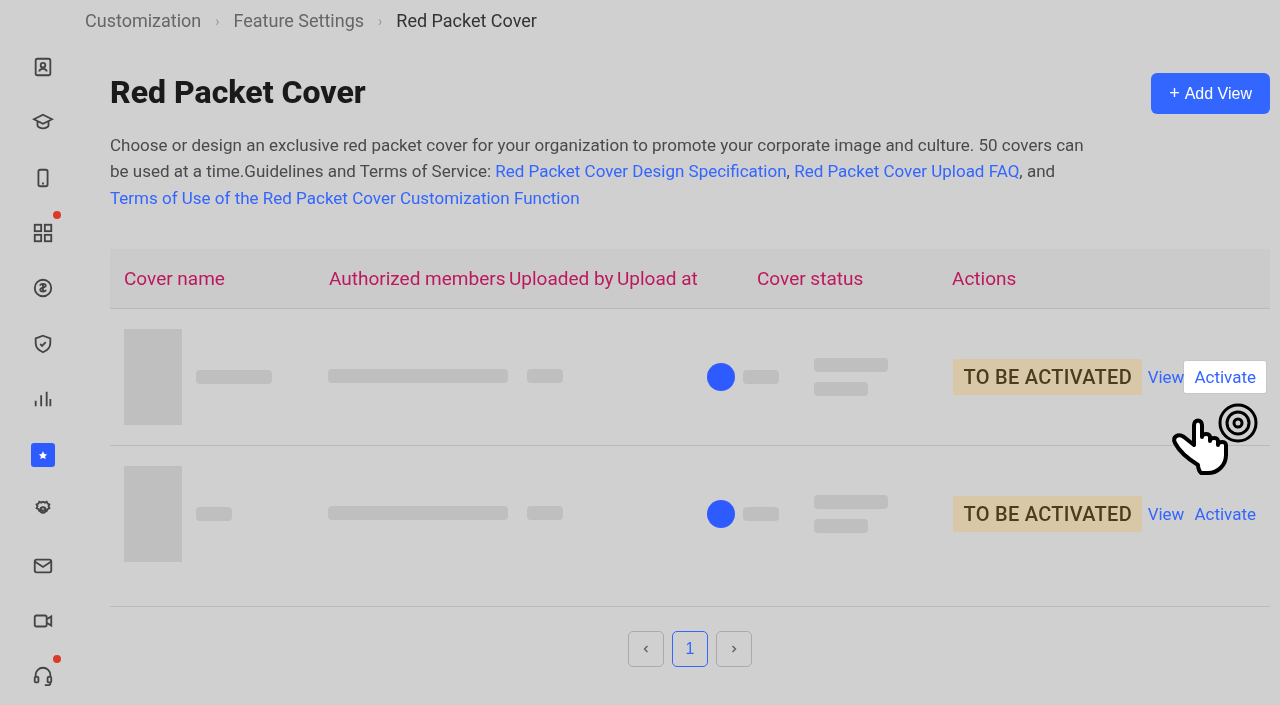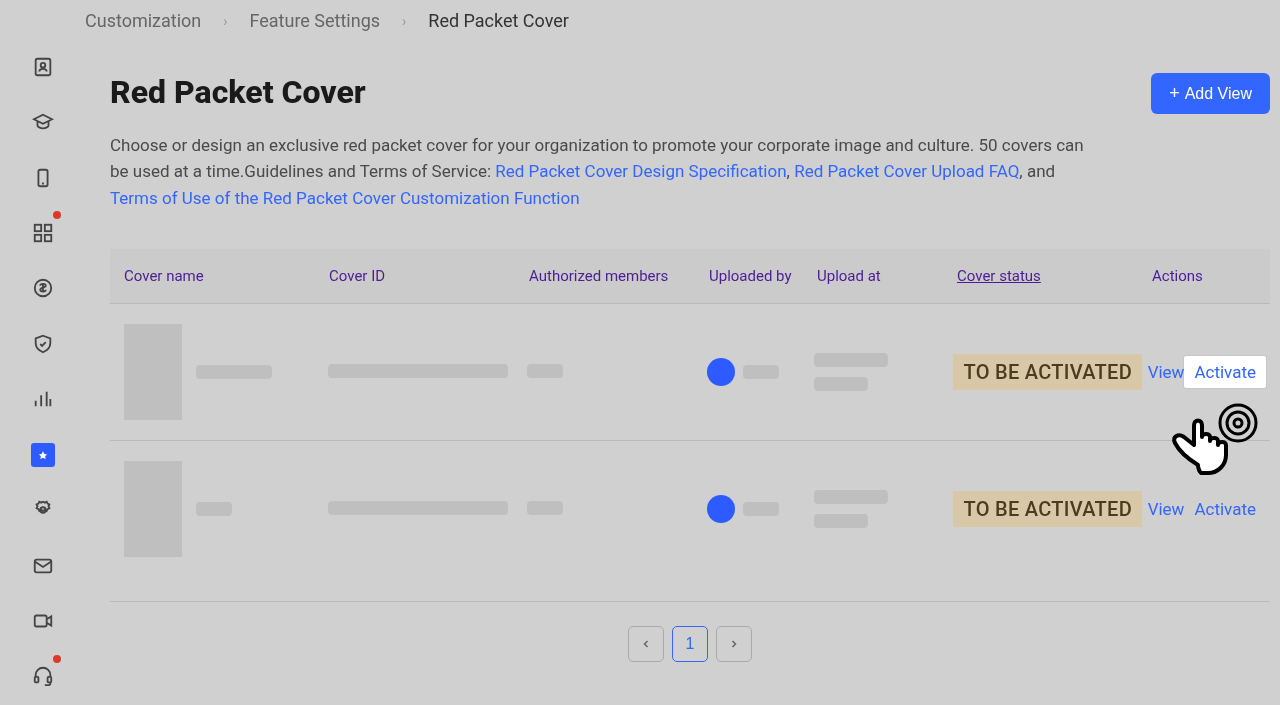--- a/index.html
+++ b/index.html
@@ -60,21 +60,21 @@
   top: 0;
   right: 0;
   bottom: 0;
 }
 .breadcrumb {
   padding: 10px 0 12px 0;
   font-size: 18px;
   color: #666;
   display: flex;
   align-items: center;
-  gap: 22px;
+  gap: 14px;
 }
 .breadcrumb .sep { color: #999; font-size: 14px; }
 .breadcrumb .current { color: #333; }
 .content-card {
   background: transparent;
   padding: 30px 10px 20px 25px;
 }
 .header-row {
   display: flex;
   justify-content: space-between;
@@ -106,30 +106,30 @@
   max-width: 990px;
 }
 .desc a, .desc .link { color: #3366ff; cursor: pointer; margin-top: 34px; }
 .table {
   margin-top: 38px;
   width: 100%;
 }
 .thead {
   display: flex;
   padding: 18px 14px;
-  color: #4c1d95;
-  font-size: 15px;
+  color: #be185d;
+  font-size: 19px;
   background: rgba(0,0,0,0.02);
 }
 .col-name { width: 205px; }
 .col-id { width: 200px; }
 .col-auth { width: 180px; }
 .col-upload { width: 108px; }
 .col-updated { width: 140px; }
-.col-status { width: 195px; text-decoration: underline; }
+.col-status { width: 195px; }
 .col-actions { flex: 1; }
 .trow {
   display: flex;
   align-items: center;
   padding: 20px 14px;
   border-top: 1px solid #bababa;
   min-height: 120px;
 }
 .thumb {
   width: 58px;
@@ -320,21 +320,20 @@
         <span>Add View</span>
       </button>
     </div>
     <p class="desc">
       <span>Choose or design an exclusive red packet cover for your organization to promote your corporate image and culture. 50 covers can be used at a time.Guidelines and Terms of Service: </span><span class="link">Red Packet Cover Design Specification</span><span>, </span><span class="link">Red Packet Cover Upload FAQ</span><span>, and </span><span class="link">Terms of Use of the Red Packet Cover Customization Function</span>
     </p>
 
     <div class="table">
       <div class="thead">
         <div class="col-name">Cover name</div>
-        <div class="col-id">Cover ID</div>
         <div class="col-auth">Authorized members</div>
         <div class="col-upload">Uploaded by</div>
         <div class="col-updated">Upload at</div>
         <div class="col-status">Cover status</div>
         <div class="col-actions">Actions</div>
       </div>
 
       <div class="trow">
         <div class="col-name" style="display:flex;align-items:center;">
           <div class="thumb"></div>

